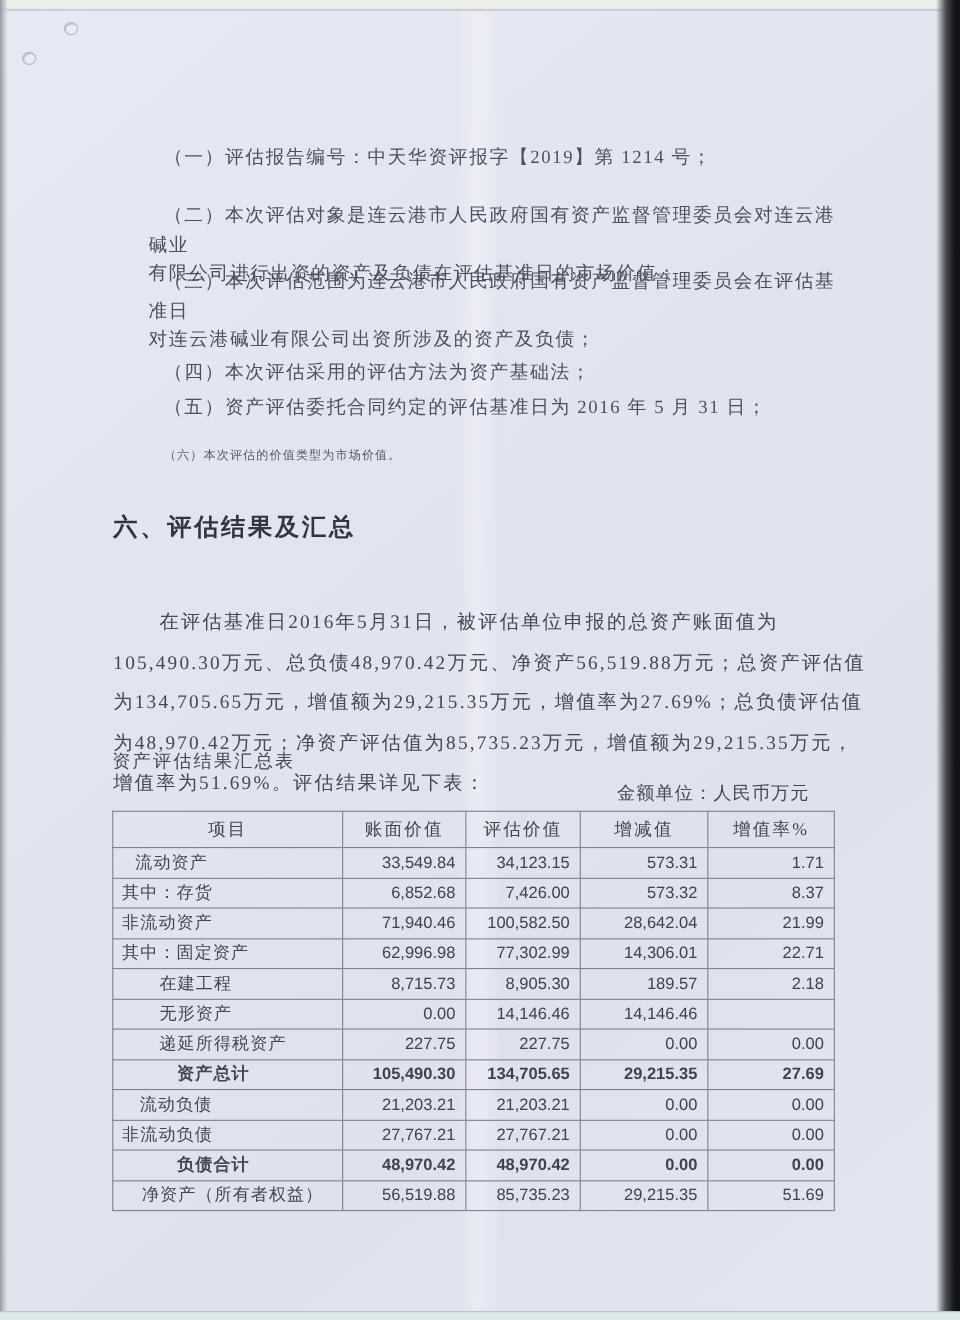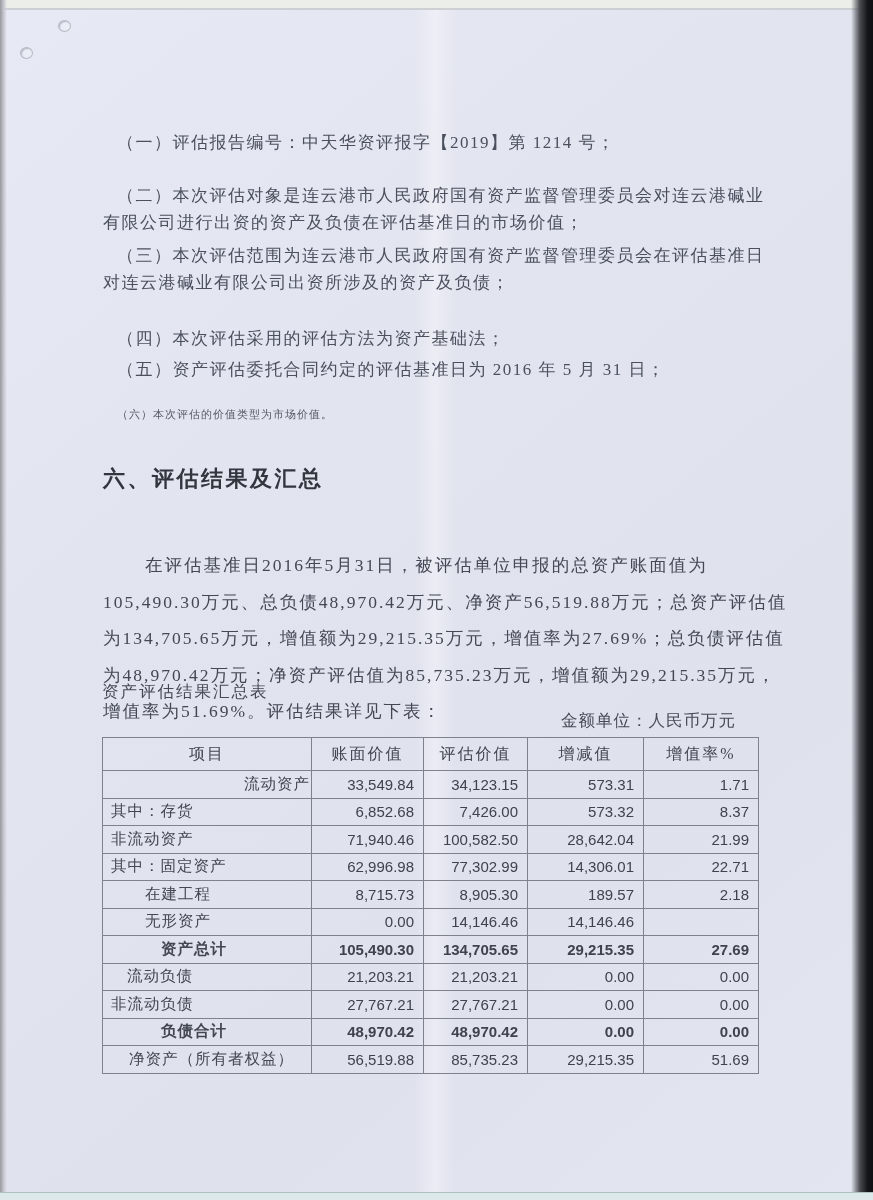--- a/index.html
+++ b/index.html
@@ -45,21 +45,21 @@
     box-shadow: inset 1px 1px 1px rgba(120,124,140,0.45);
   }
   .hole1 { left: 58px; top: 20px; }
   .hole2 { left: 20px; top: 47px; }
 
   
   .clause {
     position: absolute; left: 103px; width: 668px;
     font-size: 17px; color: #4b505e; letter-spacing: 1.5px;
   }
-  .clause .line { display: block; line-height: 26.5px; }
+  .clause .line { display: block; line-height: 26.5px; margin-left: 32px; }
   .clause .line.first { text-indent: 14px; }
   .clause.small { font-size: 11px; color: #565b67; letter-spacing: 1px; }
 
   
   .section-heading {
     position: absolute; left: 103px; top: 464px; margin: 0;
     font-size: 22px; font-weight: bold; color: #32363f; letter-spacing: 2.5px;
   }
 
   
@@ -156,21 +156,21 @@
       <tr>
           <th>项目</th>
           <th>账面价值</th>
           <th>评估价值</th>
           <th>增减值</th>
           <th>增值率%</th>
         </tr>
     </thead>
     <tbody>
         <tr>
-          <td class="lbl" style="padding-left: 20px; text-align: right;">流动资产</td>
+          <td class="lbl" style="padding-left: 20px;">流动资产</td>
           <td class="num">33,549.84</td>
           <td class="num">34,123.15</td>
           <td class="num">573.31</td>
           <td class="num">1.71</td>
         </tr>
         <tr>
           <td class="lbl" style="padding-left: 8px;">其中：存货</td>
           <td class="num">6,852.68</td>
           <td class="num">7,426.00</td>
           <td class="num">573.32</td>
@@ -196,20 +196,27 @@
           <td class="num">8,905.30</td>
           <td class="num">189.57</td>
           <td class="num">2.18</td>
         </tr>
         <tr>
           <td class="lbl" style="padding-left: 42px;">无形资产</td>
           <td class="num">0.00</td>
           <td class="num">14,146.46</td>
           <td class="num">14,146.46</td>
           <td class="num"></td>
+        </tr>
+        <tr>
+          <td class="lbl" style="padding-left: 42px;">递延所得税资产</td>
+          <td class="num">227.75</td>
+          <td class="num">227.75</td>
+          <td class="num">0.00</td>
+          <td class="num">0.00</td>
         </tr>
         <tr class="bold">
           <td class="lbl" style="padding-left: 58px;">资产总计</td>
           <td class="num">105,490.30</td>
           <td class="num">134,705.65</td>
           <td class="num">29,215.35</td>
           <td class="num">27.69</td>
         </tr>
         <tr>
           <td class="lbl" style="padding-left: 24px;">流动负债</td>

